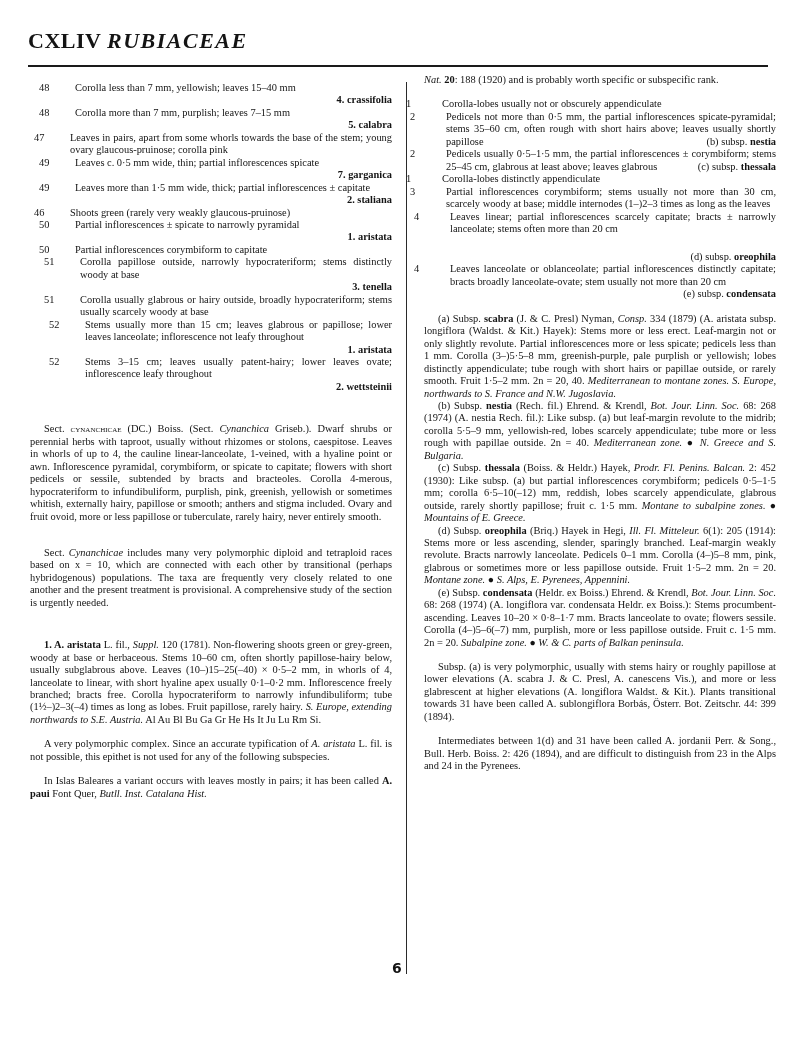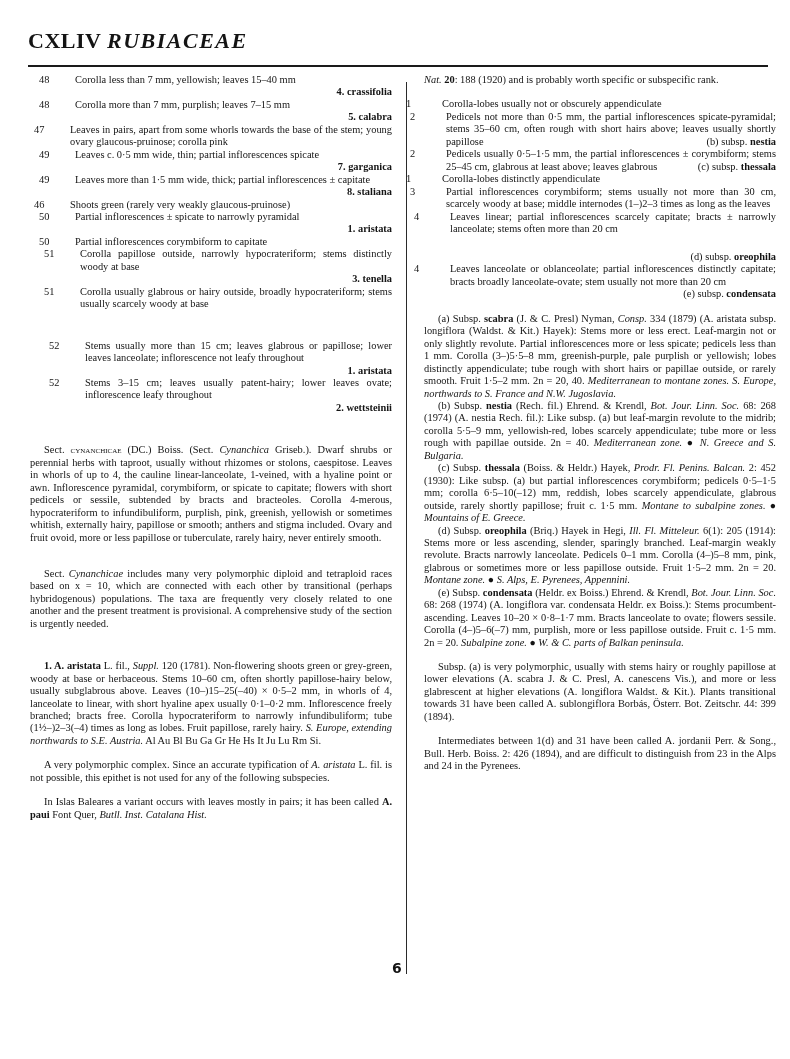--- a/index.html
+++ b/index.html
@@ -51,31 +51,31 @@
 
 <div class="header">
   <span>CXLIV</span>
   <span class="family">RUBIACEAE</span>
 </div>
 <div class="rule"></div>
 <div class="divider"></div>
 
 <div class="col col-left">
   <div id="left-key">
-      <div class="kl" style="padding-left: 45px; text-indent: -18px;"><span class="num">48</span><span>Corolla less than 7 mm, yellowish; leaves 15–40 mm</span><span class="res" style="text-indent: 0px;">4. crassifolia</span></div>
+      <div class="kl" style="padding-left: 45px; text-indent: -18px; margin-top: 8px;"><span class="num">48</span><span>Corolla less than 7 mm, yellowish; leaves 15–40 mm</span><span class="res" style="text-indent: 0px;">4. crassifolia</span></div>
       <div class="kl" style="padding-left: 45px; text-indent: -18px;"><span class="num">48</span><span>Corolla more than 7 mm, purplish; leaves 7–15 mm</span><span class="res" style="text-indent: 0px;">5. calabra</span></div>
       <div class="kl" style="padding-left: 40px; text-indent: -18px;"><span class="num">47</span><span>Leaves in pairs, apart from some whorls towards the base of the stem; young ovary glaucous-pruinose; corolla pink</span></div>
       <div class="kl" style="padding-left: 45px; text-indent: -18px;"><span class="num">49</span><span>Leaves c. 0·5 mm wide, thin; partial inflorescences spicate</span><span class="res" style="text-indent: 0px;">7. garganica</span></div>
-      <div class="kl" style="padding-left: 45px; text-indent: -18px;"><span class="num">49</span><span>Leaves more than 1·5 mm wide, thick; partial inflorescences ± capitate</span><span class="res" style="text-indent: 0px;">8. staliana</span></div>
+      <div class="kl" style="padding-left: 45px; text-indent: -18px;"><span class="num">49</span><span>Leaves more than 1·5 mm wide, thick; partial inflorescences ± capitate</span><span class="res" style="text-indent: 0px;">2. staliana</span></div>
       <div class="kl" style="padding-left: 40px; text-indent: -18px;"><span class="num">46</span><span>Shoots green (rarely very weakly glaucous-pruinose)</span></div>
       <div class="kl" style="padding-left: 45px; text-indent: -18px;"><span class="num">50</span><span>Partial inflorescences ± spicate to narrowly pyramidal</span><span class="res" style="text-indent: 0px;">1. aristata</span></div>
       <div class="kl" style="padding-left: 45px; text-indent: -18px;"><span class="num">50</span><span>Partial inflorescences corymbiform to capitate</span></div>
       <div class="kl" style="padding-left: 50px; text-indent: -18px;"><span class="num">51</span><span>Corolla papillose outside, narrowly hypocrateriform; stems distinctly woody at base</span><span class="res" style="text-indent: 0px;">3. tenella</span></div>
       <div class="kl" style="padding-left: 50px; text-indent: -18px;"><span class="num">51</span><span>Corolla usually glabrous or hairy outside, broadly hypocrateriform; stems usually scarcely woody at base</span></div>
-      <div class="kl" style="padding-left: 55px; text-indent: -18px; margin-top: 29px;"><span class="num">52</span><span>Stems usually more than 15 cm; leaves glabrous or papillose; lower leaves lanceolate; inflorescence not leafy throughout</span><span class="res" style="text-indent: 0px;">1. aristata</span></div>
+      <div class="kl" style="padding-left: 55px; text-indent: -18px;"><span class="num">52</span><span>Stems usually more than 15 cm; leaves glabrous or papillose; lower leaves lanceolate; inflorescence not leafy throughout</span><span class="res" style="text-indent: 0px;">1. aristata</span></div>
       <div class="kl" style="padding-left: 55px; text-indent: -18px;"><span class="num">52</span><span>Stems 3–15 cm; leaves usually patent-hairy; lower leaves ovate; inflorescence leafy throughout</span><span class="res" style="text-indent: 0px;">2. wettsteinii</span></div>
     </div>
 
   <div class="gap-l"></div>
 
   <p>
     <span>Sect.</span>
     <span class="sc">cynanchicae</span><span> (DC.) Boiss. (Sect. </span><i>Cynanchica</i><span> Griseb.). Dwarf shrubs or perennial herbs with taproot, usually without rhizomes or stolons, caespitose. Leaves in whorls of up to 4, the cauline linear-lanceolate, 1-veined, with a hyaline point or awn. Inflorescence pyramidal, corymbiform, or spicate to capitate; flowers with short pedicels or sessile, subtended by bracts and bracteoles. Corolla 4-merous, hypocrateriform to infundibuliform, purplish, pink, greenish, yellowish or sometimes whitish, externally hairy, papillose or smooth; anthers and stigma included. Ovary and fruit ovoid, more or less papillose or tuberculate, rarely hairy, never entirely smooth.</span>
   </p>
   <div class="gap-m"></div>

